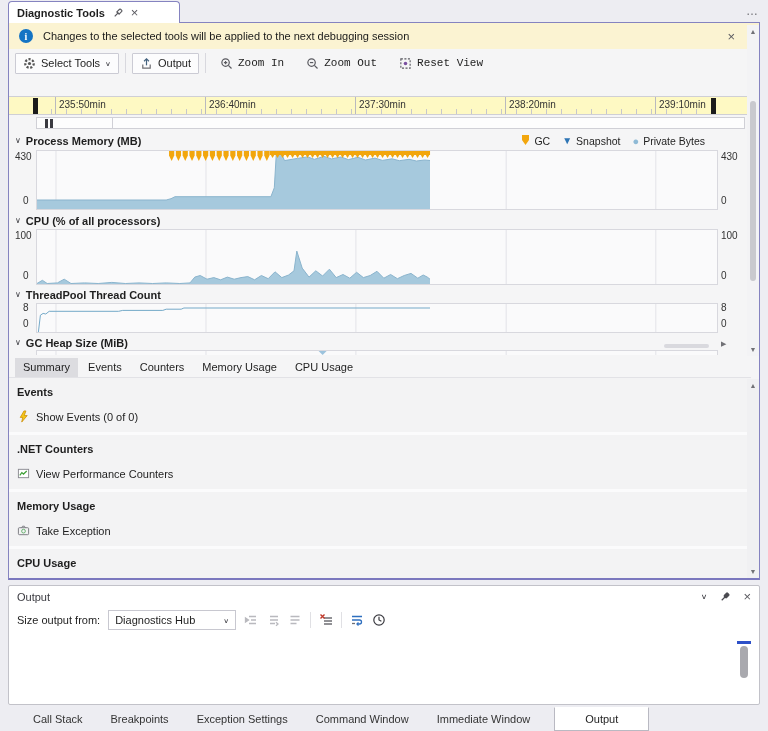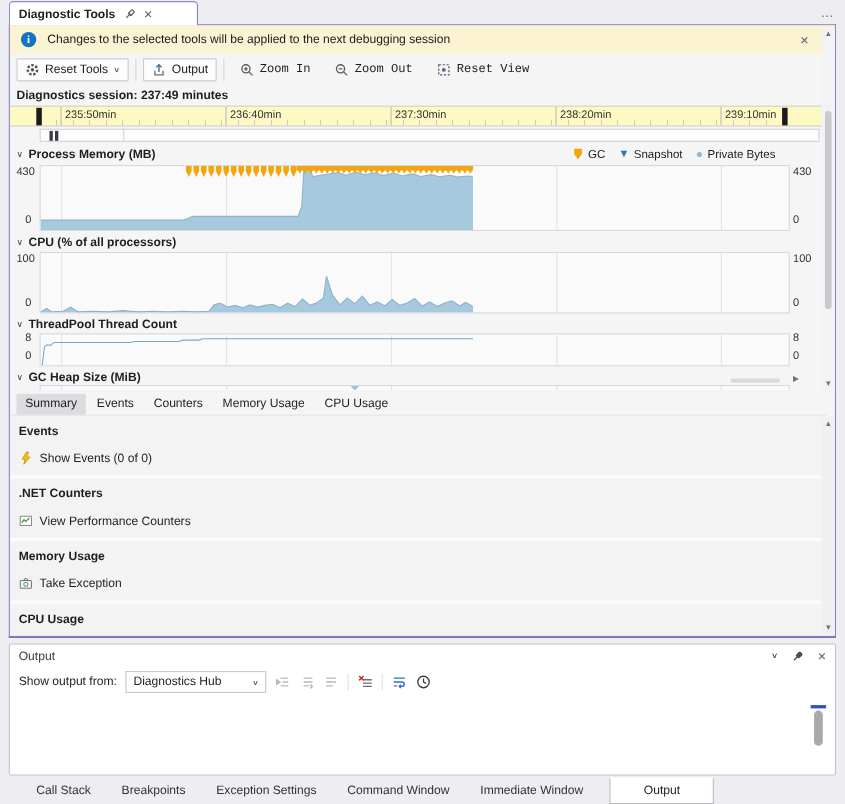--- a/index.html
+++ b/index.html
@@ -114,21 +114,21 @@
     <span class="msg">Changes to the selected tools will be applied to the next debugging session</span>
     <span class="close icon-btn">×</span>
   </div>
 
   <div class="abs" id="toolbar">
     <div class="tbtn">
       <svg width="13" height="13" viewBox="0 0 14 14">
           <circle cx="7" cy="7" r="4.6" fill="none" stroke="#555" stroke-width="2.4" stroke-dasharray="2.3 1.7"></circle>
           <circle cx="7" cy="7" r="1.7" fill="#555"></circle>
         </svg>
-      <span>Reset Tools</span>
+      <span>Select Tools</span>
       <span class="chev">∨</span>
     </div>
     <div class="tsep"></div>
     <div class="tbtn">
       <svg width="13" height="13" viewBox="0 0 14 14" fill="none" stroke="#44627e" stroke-width="1.3">
           <path d="M7 9V2.2"></path>
           <path d="M4.4 4.6L7 2l2.6 2.6"></path>
           <path d="M3 8v4h8V8" stroke="#6e6e73"></path>
         </svg>
       <span>Output</span>
@@ -152,21 +152,20 @@
     </div>
     <div class="tbtn flat">
       <svg width="13" height="13" viewBox="0 0 14 14" fill="none">
           <rect x="2" y="2" width="10" height="10" stroke="#5a5a60" stroke-width="1.2" stroke-dasharray="2.2 1.6"></rect>
           <circle cx="7" cy="7" r="1.9" fill="#7a4fa0"></circle>
         </svg>
       <span>Reset View</span>
     </div>
   </div>
 
-  <div class="abs" id="session-label">Diagnostics session: 237:49 minutes</div>
 
   <div class="abs" id="ruler">
     <div class="minor"></div>
     <div class="tickline" style="left:46px"></div>
     <div class="tickline" style="left:196px"></div>
     <div class="tickline" style="left:346px"></div>
     <div class="tickline" style="left:496px"></div>
     <div class="tickline" style="left:646px"></div>
     <span class="ticklabel" style="left:50px">235:50min</span>
     <span class="ticklabel" style="left:200px">236:40min</span>
@@ -401,21 +400,21 @@
             <g transform="rotate(45 7 7)">
               <rect x="5.2" y="1.8" width="3.6" height="5.2" rx="0.8" fill="#4a4a50"></rect>
               <path d="M7 7V12.4"></path>
             </g>
           </svg>
       </span>
       <span class="icon-btn" style="font-size:13px">×</span>
     </span>
   </div>
   <div id="out-toolbar">
-    <span>Show output from:</span>
+    <span>Size output from:</span>
     <div id="src-select">
       <span class="v">Diagnostics Hub</span>
       <span class="chev">∨</span>
     </div>
     <span class="icon-btn">
       <svg width="14" height="14" viewBox="0 0 14 14" stroke="#b9b9be" stroke-width="1.3" fill="#b9b9be">
           <path d="M5 3.5h7M7 7h5M5 10.5h7" fill="none"></path>
           <path d="M4.5 7L1.5 5v4z"></path>
         </svg>
     </span>

